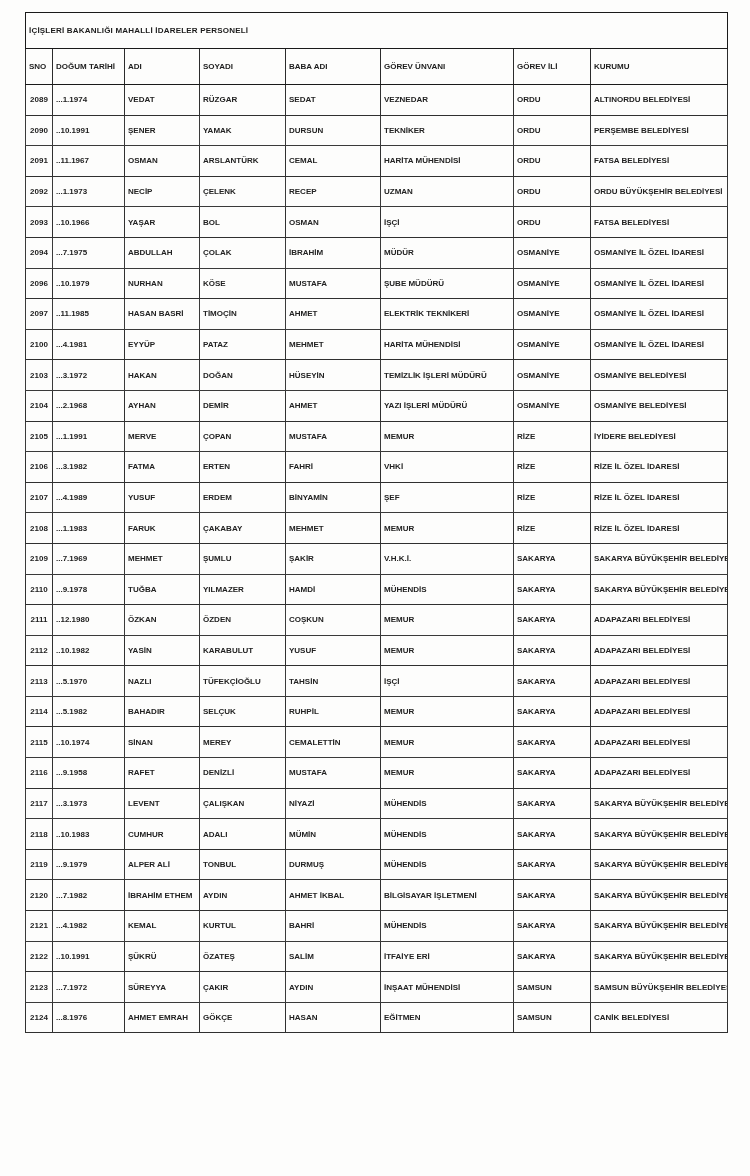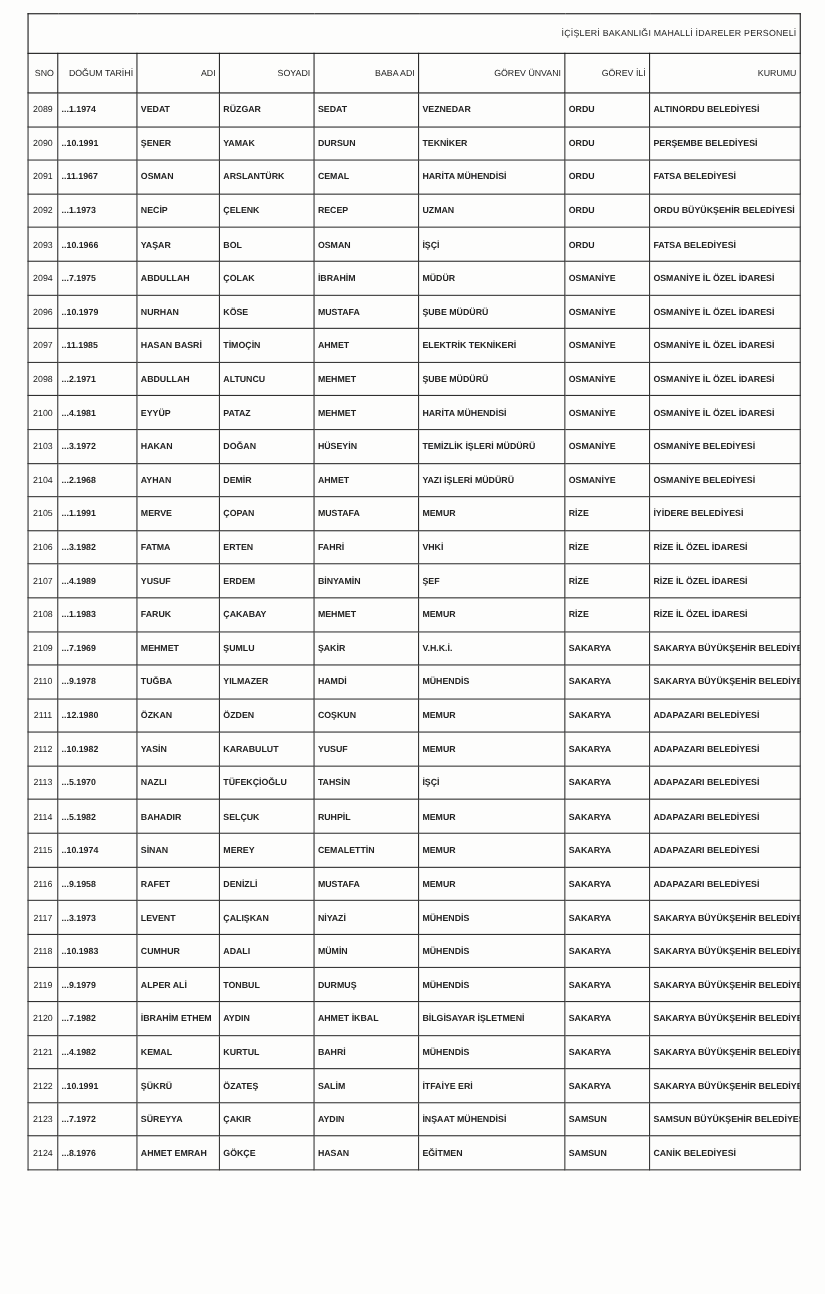--- a/index.html
+++ b/index.html
@@ -38,34 +38,34 @@
     height: 31px;
     text-align: center;
     font-size: 12px;
     font-weight: bold;
     letter-spacing: 0.2px;
     border: 1.5px solid #1a1a1a !important;
   }
   .doc-table thead th {
     height: 33px;
     font-size: 8px;
-    font-weight: normal;
-    text-align: right;
+    font-weight: bold;
+    text-align: left;
     border-bottom: 1.5px solid #1a1a1a;
   }
   .doc-table tbody td {
     height: 27.6px;
     font-size: 8px;
     font-weight: bold;
     text-align: left;
     color: #222;
   }
   .doc-table tbody td.c-sno {
     text-align: center;
-    font-weight: normal;
+    font-weight: bold;
   }
   
   .w-sno  { width: 27px; }
   .w-dob  { width: 72px; }
   .w-adi  { width: 75px; }
   .w-soy  { width: 86px; }
   .w-baba { width: 95px; }
   .w-unv  { width: 133px; }
   .w-il   { width: 77px; }
   .w-kur  { width: 137px; }
@@ -178,30 +178,20 @@
           <td class="c-sno">2097</td>
           <td class="c-dogum-tarihi">..11.1985</td>
           <td class="c-adi">HASAN BASRİ</td>
           <td class="c-soyadi">TİMOÇİN</td>
           <td class="c-baba-adi">AHMET</td>
           <td class="c-gorev-unvani">ELEKTRİK TEKNİKERİ</td>
           <td class="c-gorev-ili">OSMANİYE</td>
           <td class="c-kurumu">OSMANİYE İL ÖZEL İDARESİ</td>
         </tr>
         <tr>
-          <td class="c-sno">2098</td>
-          <td class="c-dogum-tarihi">...2.1971</td>
-          <td class="c-adi">ABDULLAH</td>
-          <td class="c-soyadi">ALTUNCU</td>
-          <td class="c-baba-adi">MEHMET</td>
-          <td class="c-gorev-unvani">ŞUBE MÜDÜRÜ</td>
-          <td class="c-gorev-ili">OSMANİYE</td>
-          <td class="c-kurumu">OSMANİYE İL ÖZEL İDARESİ</td>
-        </tr>
-        <tr>
           <td class="c-sno">2100</td>
           <td class="c-dogum-tarihi">...4.1981</td>
           <td class="c-adi">EYYÜP</td>
           <td class="c-soyadi">PATAZ</td>
           <td class="c-baba-adi">MEHMET</td>
           <td class="c-gorev-unvani">HARİTA MÜHENDİSİ</td>
           <td class="c-gorev-ili">OSMANİYE</td>
           <td class="c-kurumu">OSMANİYE İL ÖZEL İDARESİ</td>
         </tr>
         <tr>

